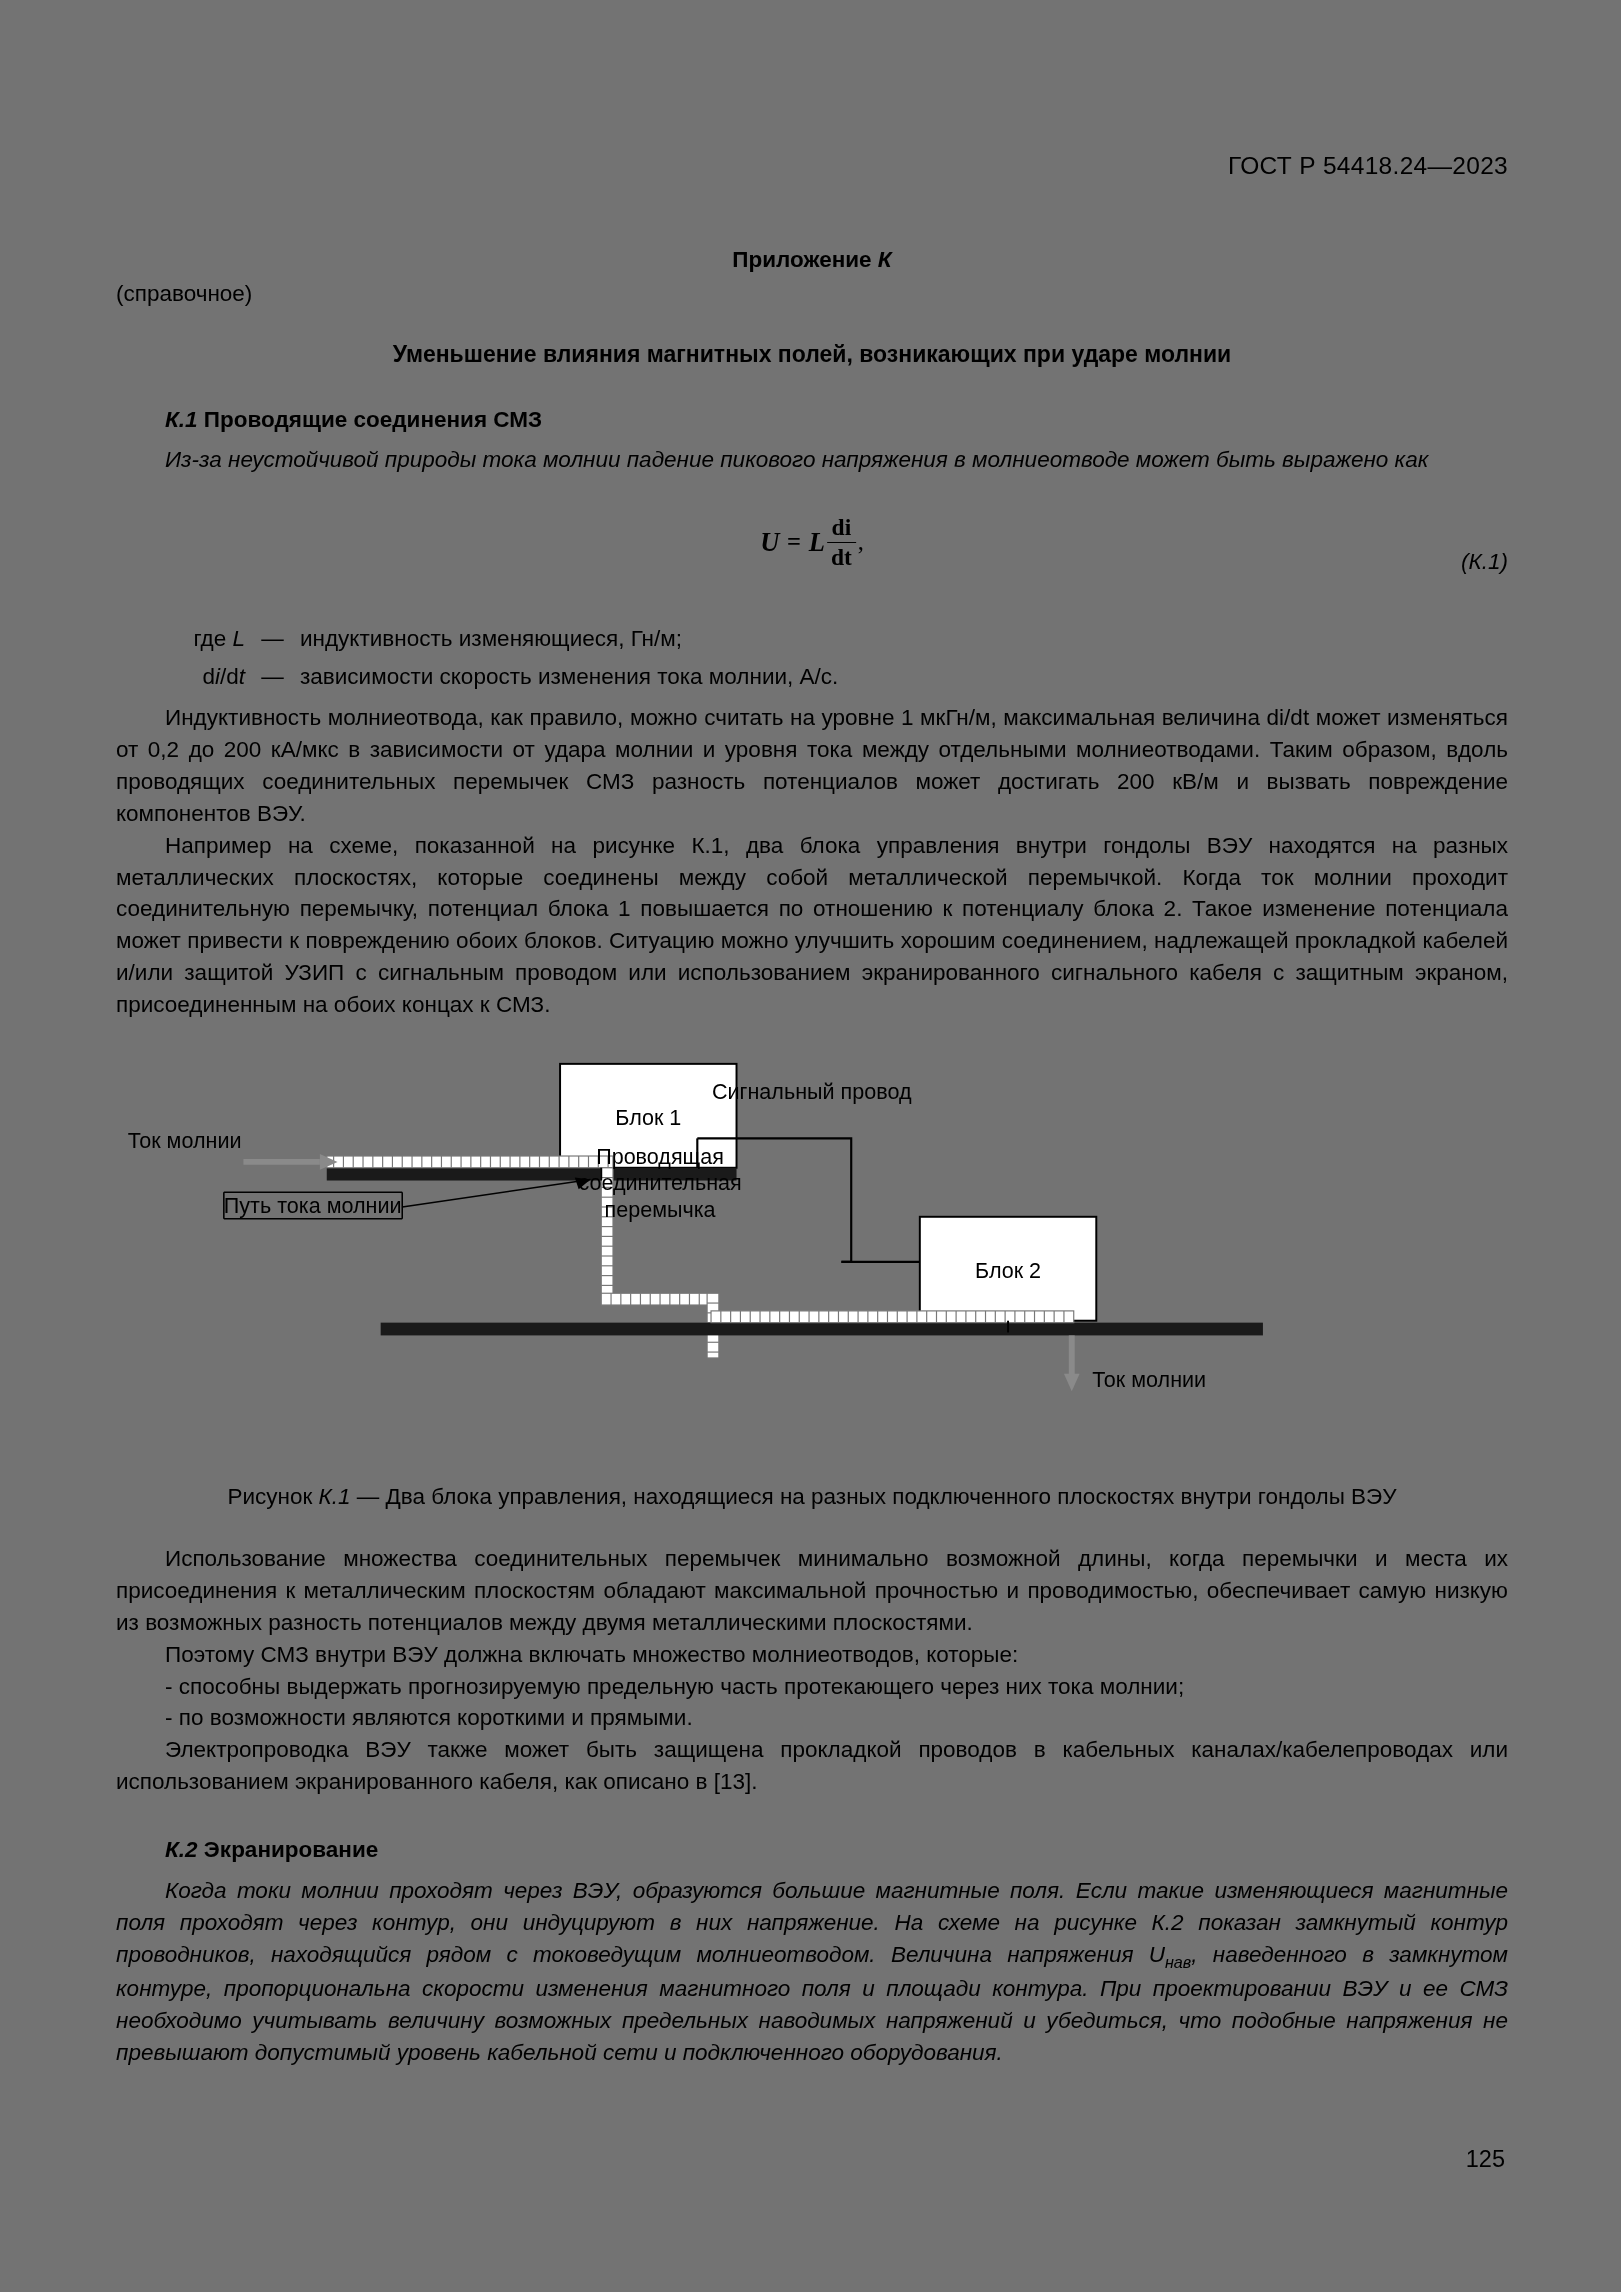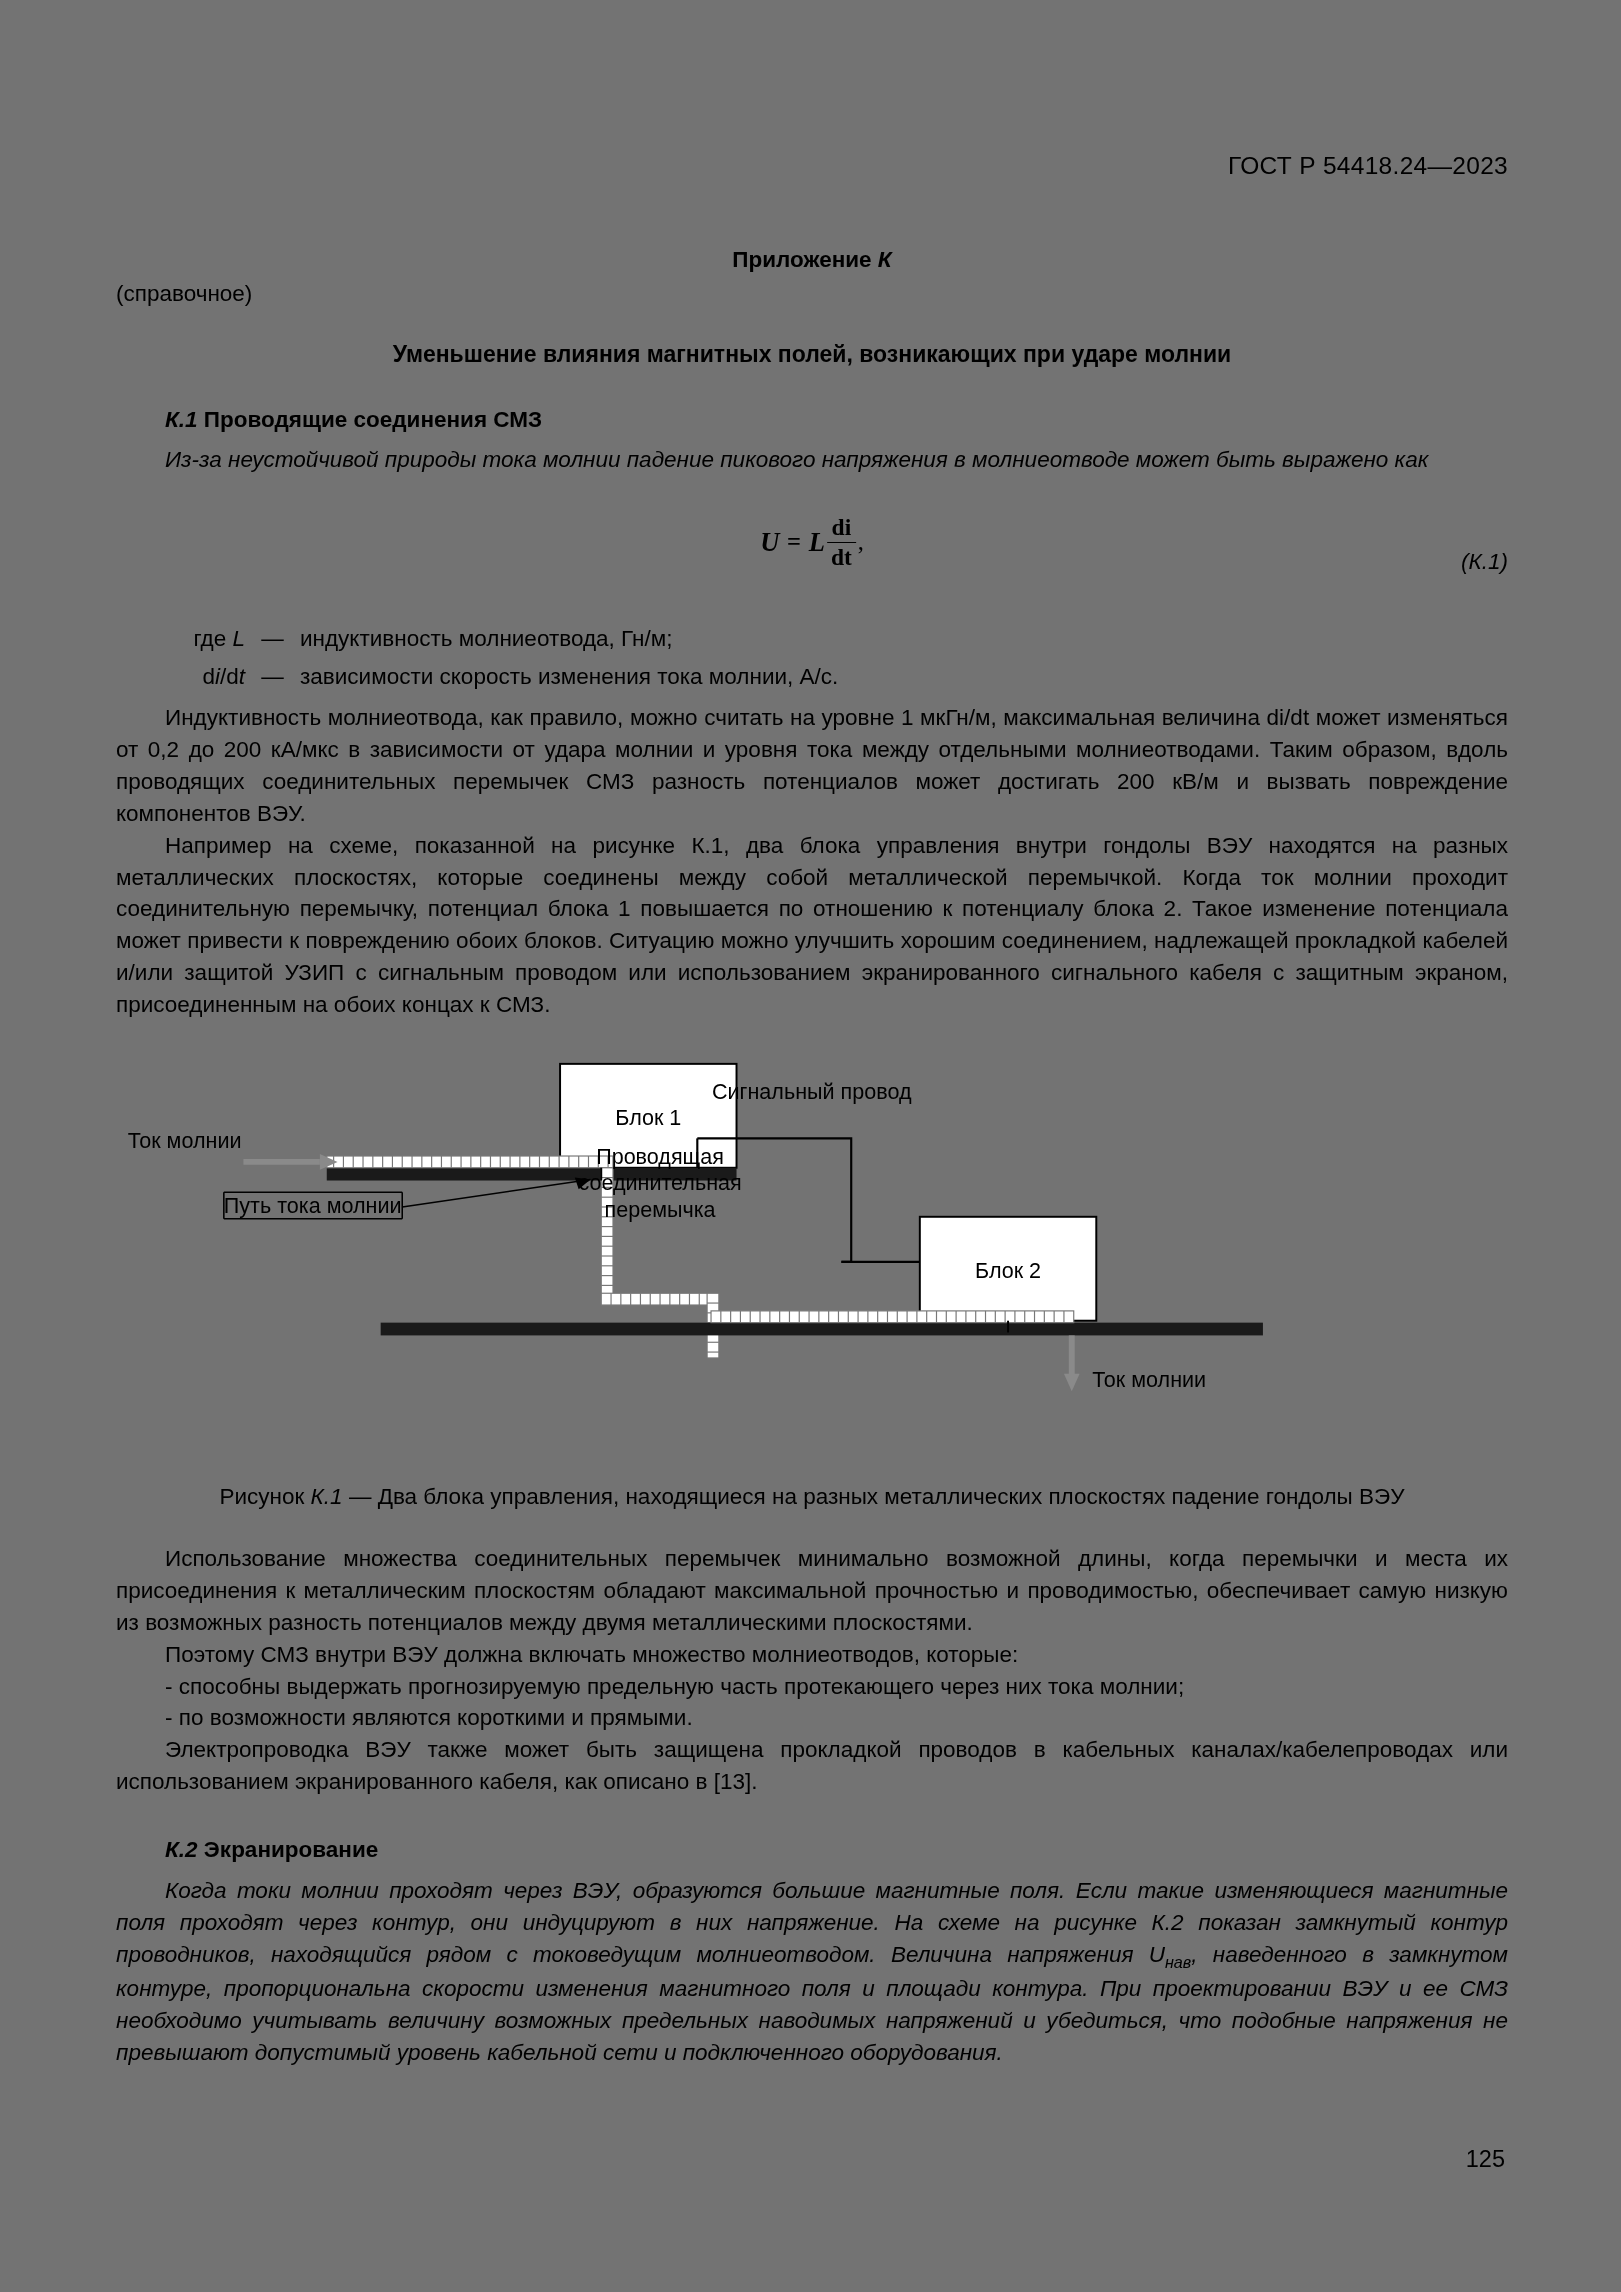--- a/index.html
+++ b/index.html
@@ -203,21 +203,21 @@
         </span>
         <span>,</span>
       </div>
       <div class="formula-num">(К.1)</div>
     </div>
 
     <div class="deflist">
       <div class="defrow">
         <div class="term"><span>где </span><span class="it">L</span></div>
         <div class="dash">—</div>
-        <div class="desc">индуктивность молниеотвода, Гн/м;</div>
+        <div class="desc">индуктивность изменяющиеся, Гн/м;</div>
       </div>
       <div class="defrow">
         <div class="term"><span></span><span>d<span class="it">i</span>/d<span class="it">t</span></span></div>
         <div class="dash">—</div>
         <div class="desc">зависимости скорость изменения тока молнии, А/с.</div>
       </div>
     </div>
 
     <p class="body">Индуктивность молниеотвода, как правило, можно считать на уровне 1 мкГн/м, максимальная величина di/dt может изменяться от 0,2 до 200 кА/мкс в зависимости от удара молнии и уровня тока между отдельными молниеотводами. Таким образом, вдоль проводящих соединительных перемычек СМЗ разность потенциалов может достигать 200 кВ/м и вызвать повреждение компонентов ВЭУ.</p>
     <p class="body">Например на схеме, показанной на рисунке К.1, два блока управления внутри гондолы ВЭУ находятся на разных металлических плоскостях, которые соединены между собой металлической перемычкой. Когда ток молнии проходит соединительную перемычку, потенциал блока 1 повышается по отношению к потенциалу блока 2. Такое изменение потенциала может привести к повреждению обоих блоков. Ситуацию можно улучшить хорошим соединением, надлежащей прокладкой кабелей и/или защитой УЗИП с сигнальным проводом или использованием экранированного сигнального кабеля с защитным экраном, присоединенным на обоих концах к СМЗ.</p>
@@ -379,21 +379,21 @@
         <line x1="292" y1="160" x2="484" y2="132" stroke="#000000" stroke-width="1.6"></line>
         <polygon points="484,132 468,130 472,142" fill="#000000"></polygon>
         <line x1="110" y1="145" x2="110" y2="172" stroke="#000000" stroke-width="1.6"></line>
         <line x1="110" y1="145" x2="292" y2="145" stroke="#000000" stroke-width="1.6"></line>
         <line x1="110" y1="172" x2="292" y2="172" stroke="#000000" stroke-width="1.6"></line>
         <line x1="292" y1="145" x2="292" y2="172" stroke="#000000" stroke-width="1.6"></line>
       </svg>
     </div>
 
     <div class="fig-caption">
-      <span>Рисунок </span><span class="it">К.1</span><span> — Два блока управления, находящиеся на разных металлических плоскостях падение гондолы ВЭУ</span>
+      <span>Рисунок </span><span class="it">К.1</span><span> — Два блока управления, находящиеся на разных подключенного плоскостях внутри гондолы ВЭУ</span>
     </div>
 
     <p class="body" style="margin-top:33px">Использование множества соединительных перемычек минимально возможной длины, когда перемычки и места их присоединения к металлическим плоскостям обладают максимальной прочностью и проводимостью, обеспечивает самую низкую из возможных разность потенциалов между двумя металлическими плоскостями.</p>
     <p class="body">Поэтому СМЗ внутри ВЭУ должна включать множество молниеотводов, которые:</p>
     <p class="body">- способны выдержать прогнозируемую предельную часть протекающего через них тока молнии;</p>
     <p class="body">- по возможности являются короткими и прямыми.</p>
     <p class="body">Электропроводка ВЭУ также может быть защищена прокладкой проводов в кабельных каналах/кабелепроводах или использованием экранированного кабеля, как описано в [13].</p>
 
     <div class="subsec">
       <span class="it">К.2 </span><span>Экранирование</span>

